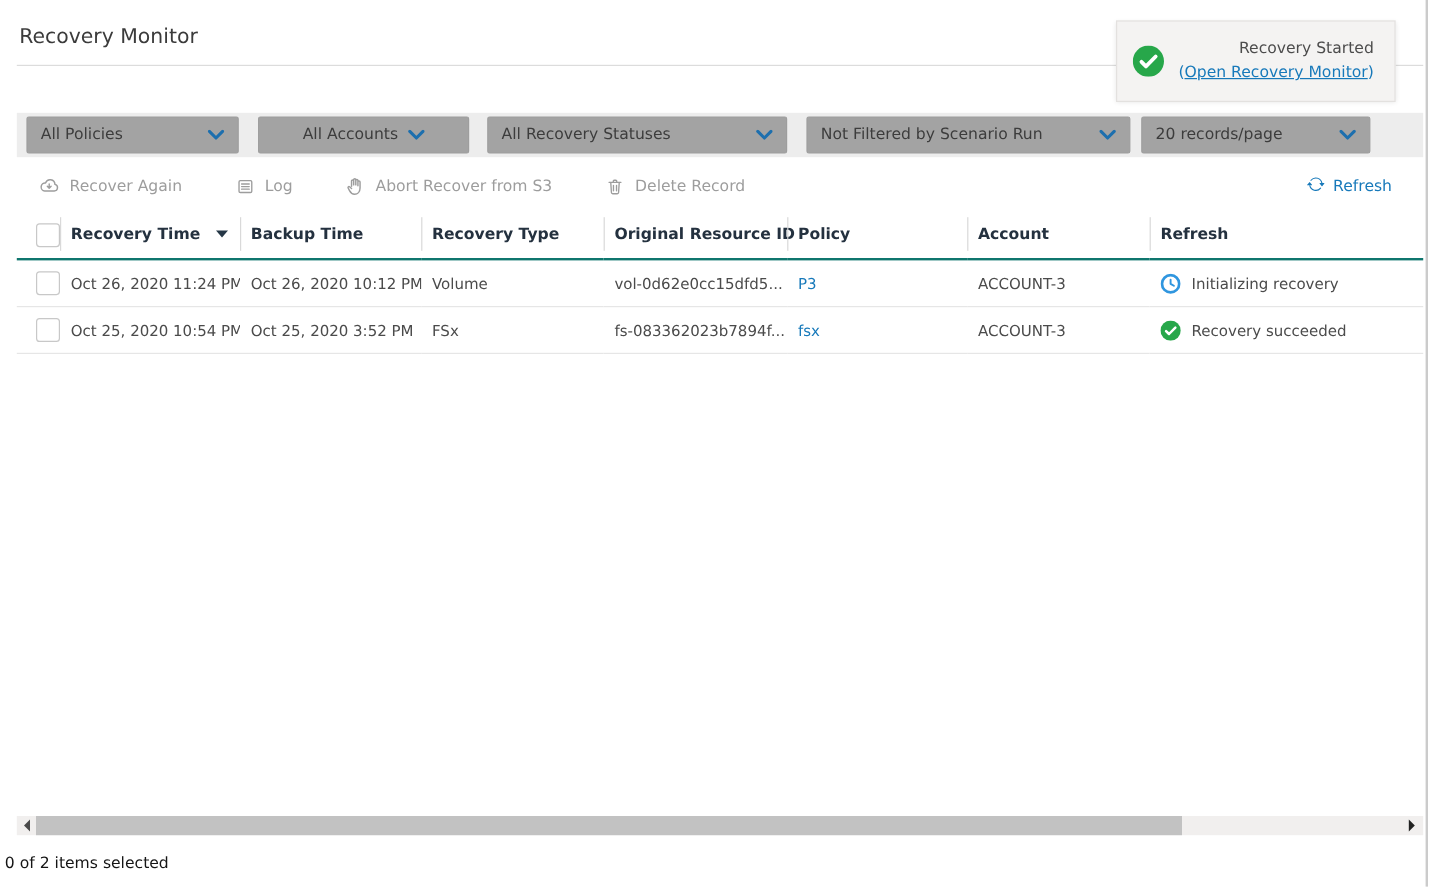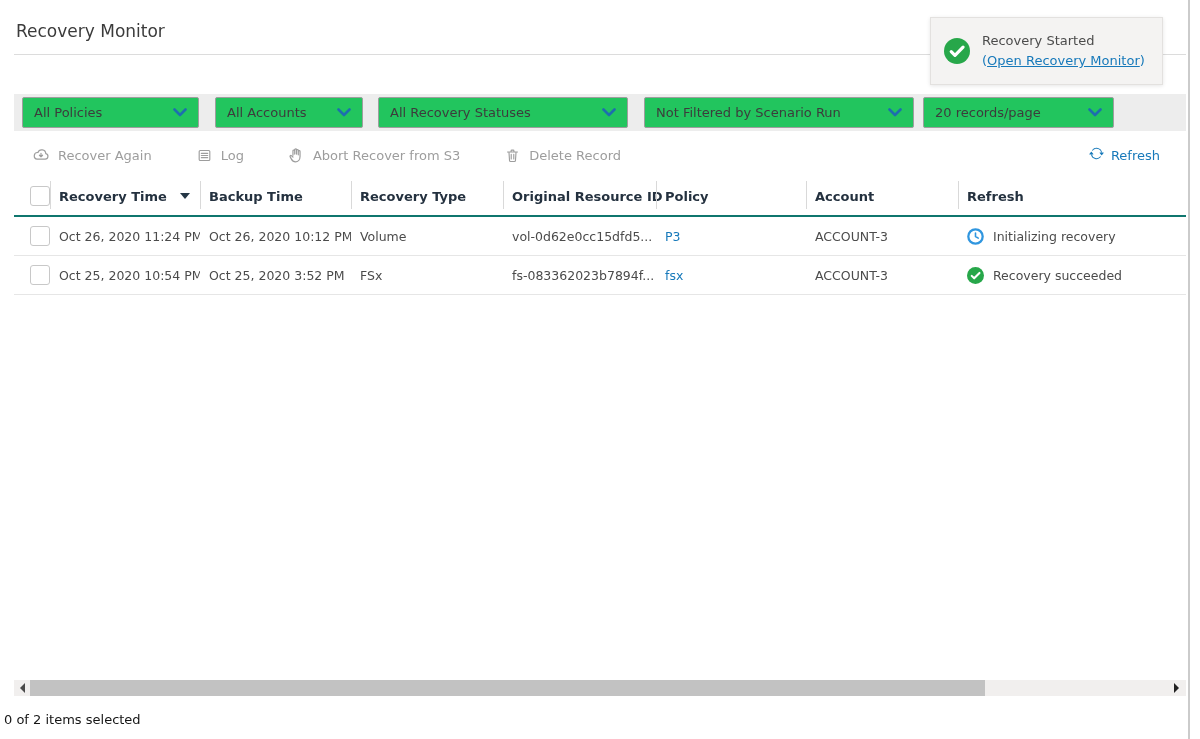--- a/index.html
+++ b/index.html
@@ -21,33 +21,33 @@
 
   
   .title-row{padding:21px 2px 13px 2px;border-bottom:1px solid var(--border-light);}
   .page-title{font-size:17px;font-weight:normal;color:#3b3b3b;}
 
   
   .toast{position:absolute;top:17px;left:930px;width:233px;height:68px;
     background:#f4f3f2;border:1px solid #e3e1df;box-shadow:0 1px 4px rgba(0,0,0,.10);
     display:flex;align-items:center;padding:0 13px;z-index:5;}
   .toast-icon{flex:0 0 26px;height:26px;margin-right:12px;}
-  .toast-text{font-size:13px;line-height:20px;color:#4c4c4c;}
+  .toast-text{font-size:13px;line-height:20px;color:#4c4c4c;text-align:right;}
   .toast-link{color:var(--link-blue);text-decoration:none;}
   .toast-link u{text-decoration:underline;}
   .toast-link-line{color:var(--link-blue);}
   .toast-link-line a{color:var(--link-blue);}
 
   
   .filter-bar{margin-top:39px;background:var(--bar-bg);padding:3px 8px;display:flex;align-items:center;}
-  .dd{height:31px;background:#22c55e;border:1px solid #9e9e9e;border-radius:2px;
+  .dd{height:31px;background:#a3a3a3;border:1px solid #9e9e9e;border-radius:2px;
     display:flex;align-items:center;justify-content:space-between;padding:0 11px;
     font-size:13px;color:#3c3c3c;cursor:pointer;}
   .dd:nth-child(1){width:177px;}
-  .dd:nth-child(2){width:148px;margin-left:16px;}
+  .dd:nth-child(2){width:176px;margin-left:16px;justify-content:center;}
   .dd:nth-child(3){width:250px;margin-left:15px;}
   .dd:nth-child(4){width:270px;margin-left:16px;}
   .dd:nth-child(5){width:191px;margin-left:9px;}
   .chev{flex:0 0 auto;margin-left:8px;display:flex;}
 
   
   .toolbar{margin-top:10px;display:flex;align-items:center;padding:0 10px 0 18px;height:28px;}
   .tool-btn{display:flex;align-items:center;gap:8px;font-size:13px;color:var(--disabled);
     margin-right:44px;cursor:default;white-space:nowrap;}
   .tool-btn svg{display:block;}

